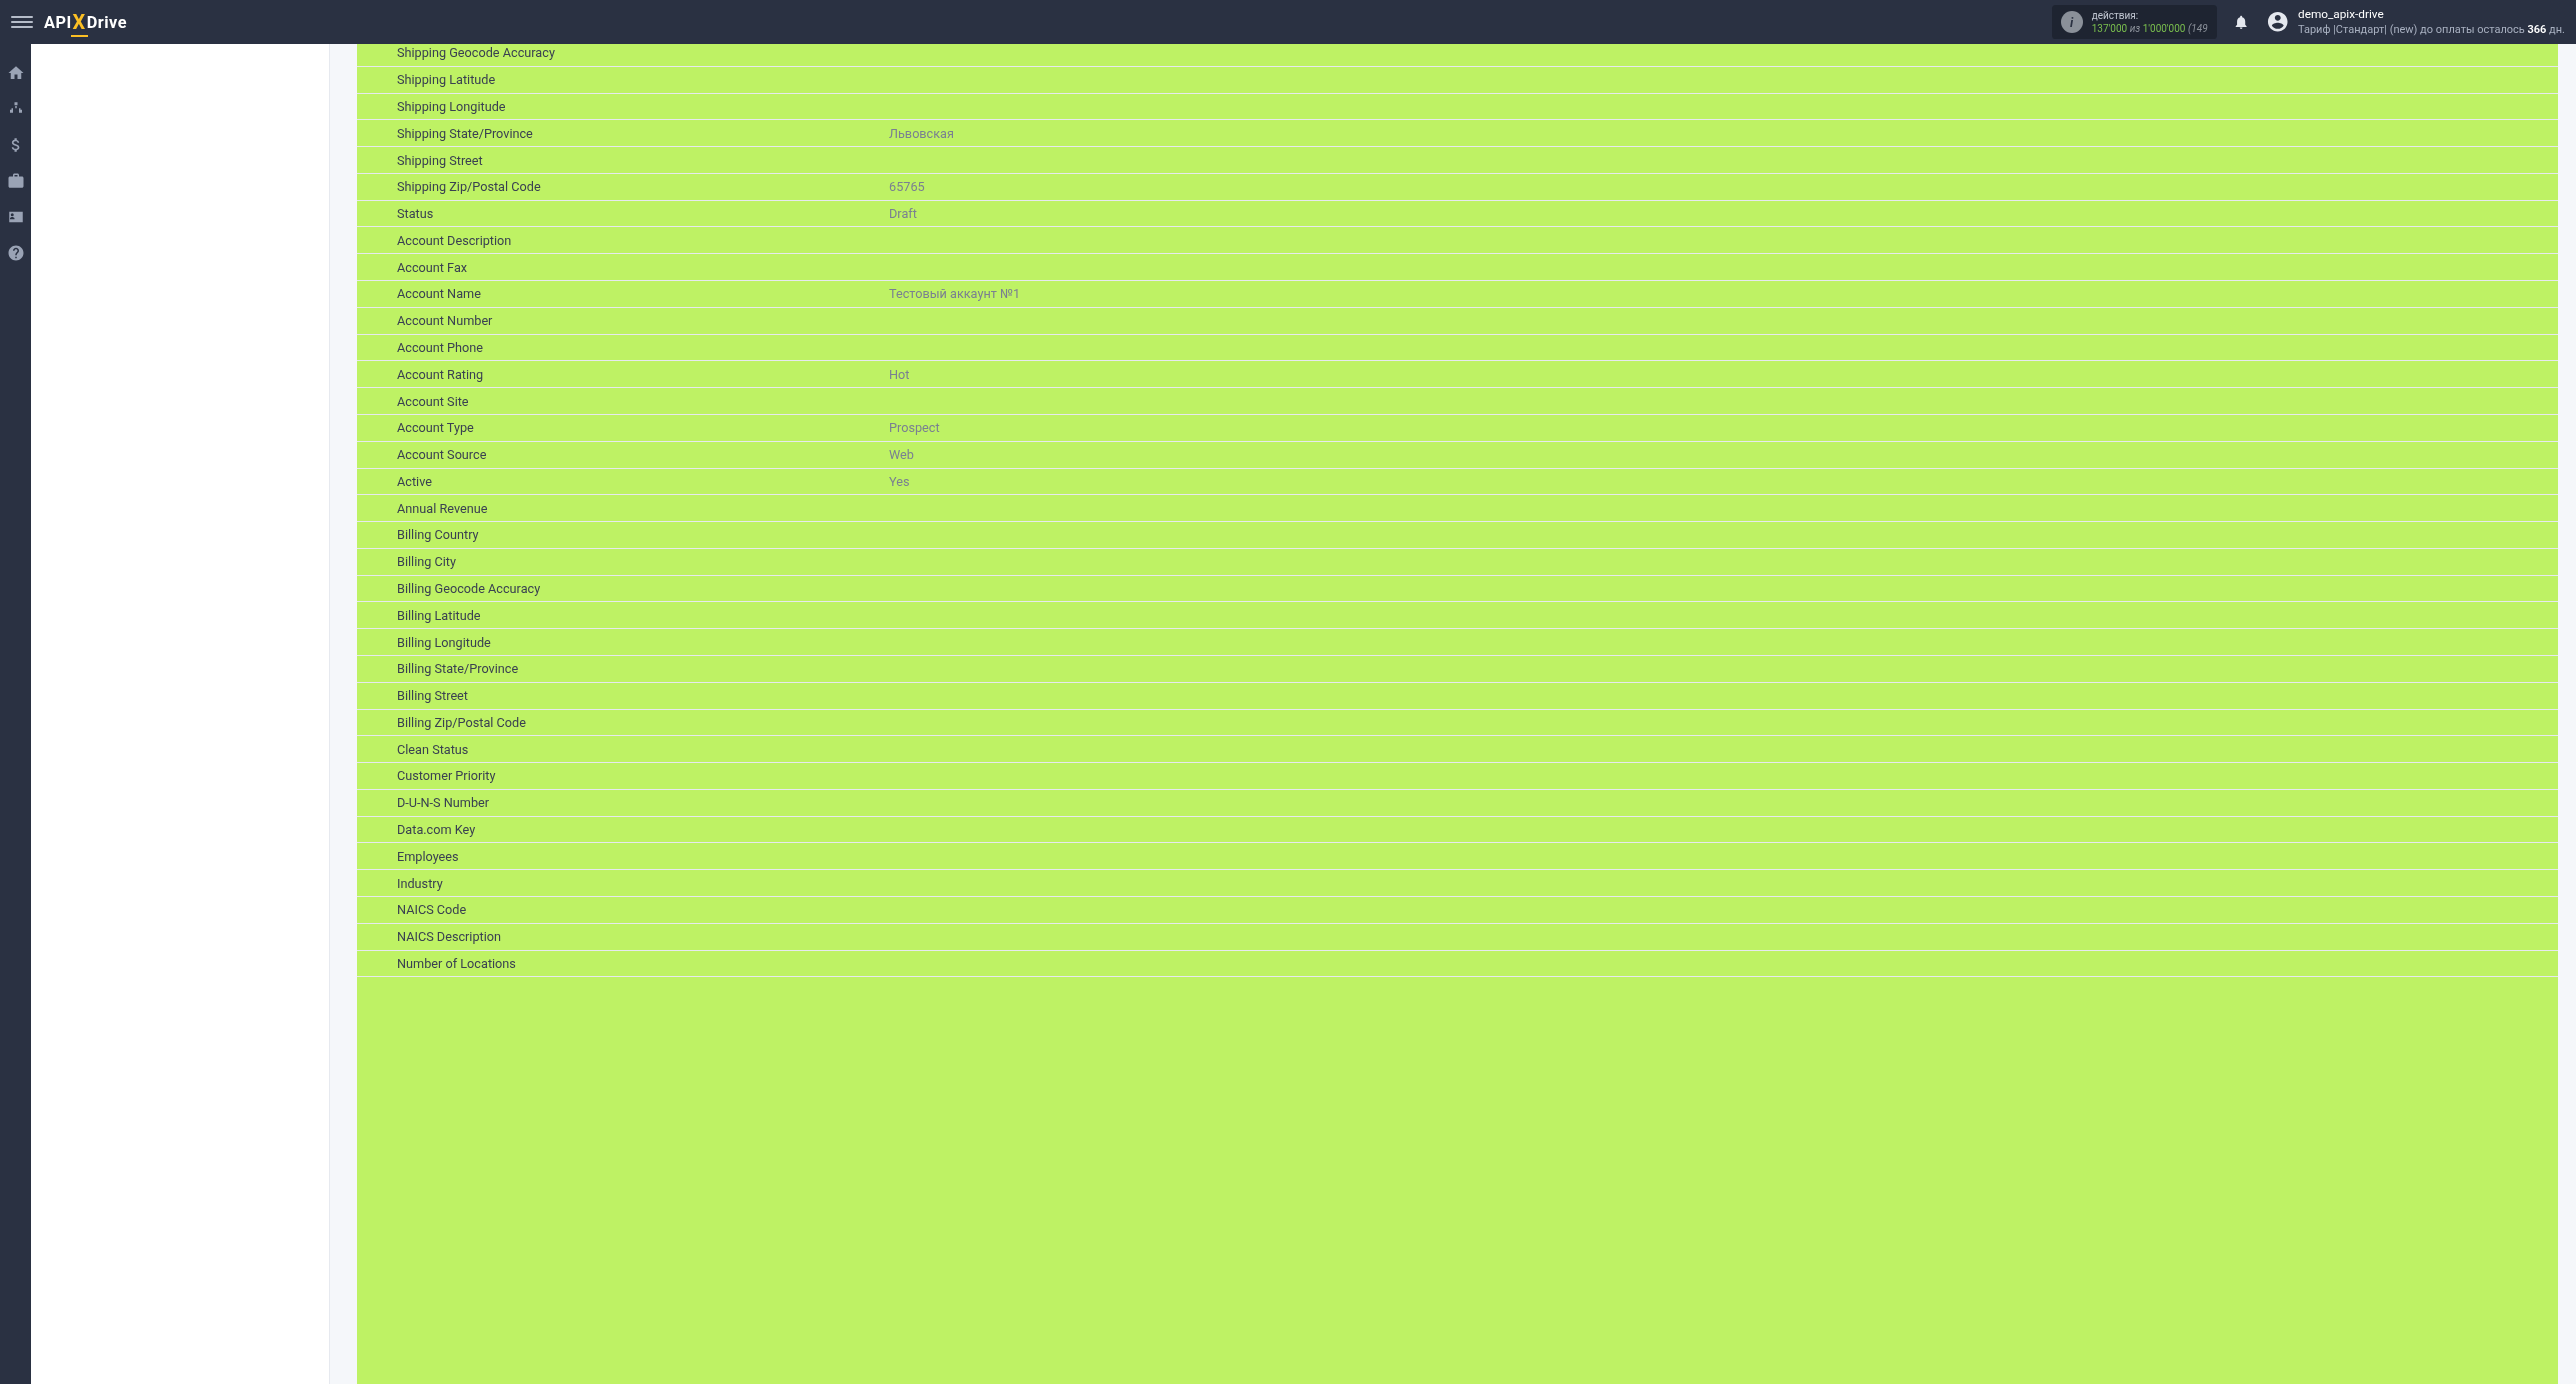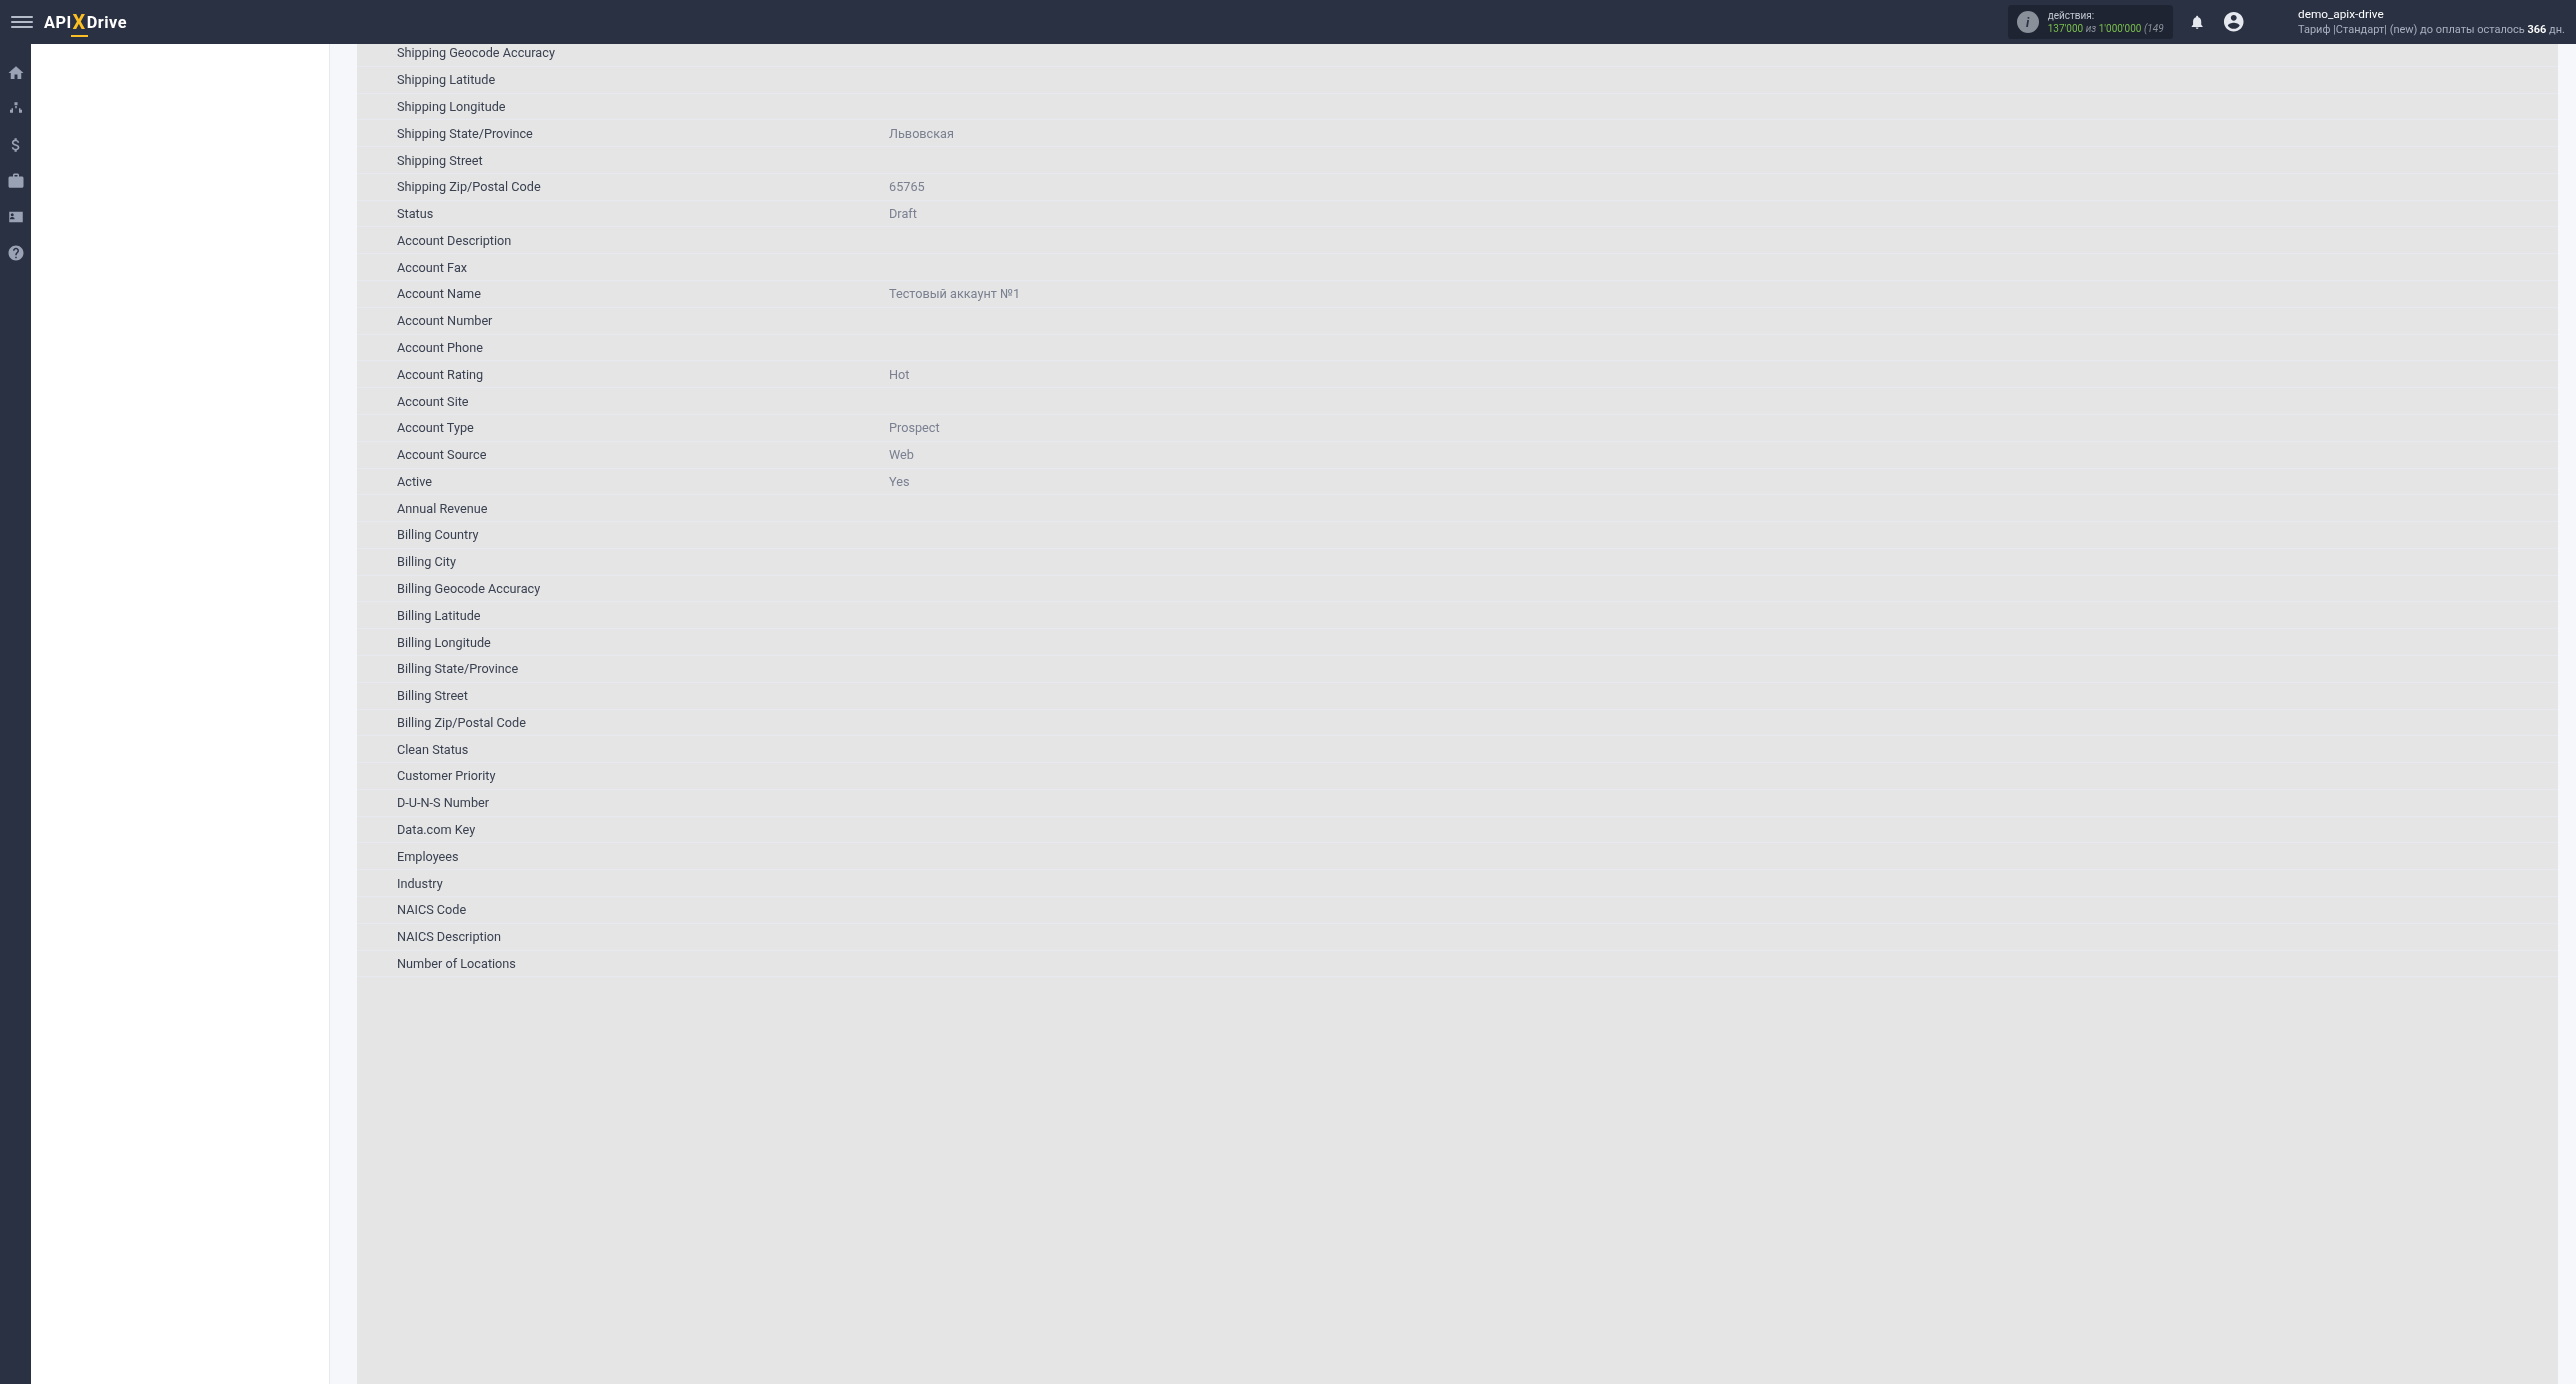--- a/index.html
+++ b/index.html
@@ -16,31 +16,31 @@
 .header-right { margin-left: auto; display: flex; align-items: center; gap: 16.3px; }
 .actions-box { background: #1e2431; border-radius: 3.6px; padding: 3.6px 9px; display: flex; align-items: center; gap: 9px; }
 .info-circle { width: 22px; height: 22px; border-radius: 50%; background: #8a9099; display: flex; align-items: center; justify-content: center; color: #2a3142; font-weight: 700; font-size: 12.7px; font-style: italic; }
 .actions-text { font-size: 10px; line-height: 1.3; }
 .actions-label { color: #c0c6d1; }
 .actions-numbers { color: #7abf4e; }
 .actions-numbers .sep { color: #8a9099; font-style: italic; }
 .actions-numbers .extra { color: #8a9099; font-style: italic; }
 .bell-icon, .user-icon { fill: #e5e8ef; }
 .user-block { display: flex; align-items: center; gap: 9px; }
-.user-text { font-size: 11.8px; line-height: 1.3; margin-left: 44px; }
+.user-text { font-size: 11.8px; line-height: 1.3; }
 .user-name { color: #fff; }
 .user-sub { color: #a8b0c0; font-size: 11px; }
 .user-sub .days { color: #fff; font-weight: 600; }
 
 .sidebar { position: fixed; top: 40px; left: 0; bottom: 0; width: 31px; background: #2a3142; display: flex; flex-direction: column; align-items: center; padding-top: 23.5px; gap: 18px; z-index: 50; }
 .sidebar-item { width: 18px; height: 18px; fill: #9aa3b5; cursor: pointer; }
 
 .content-wrap { margin-left: 31px; margin-top: 40px; padding: 0 18px 0 25px; }
 .left-spacer { position: fixed; top: 40px; left: 31px; width: 299px; bottom: 0; background: #fff; border-right: 0.9px solid #e6e9ef; }
-.main-panel { margin-left: 301px; background: #e5e5e5; min-height: calc(100vh - 40px); padding: 0; }
+.main-panel { margin-left: 301px; background: #bef264; min-height: calc(100vh - 40px); padding: 0; }
 .field-table { width: 100%; border-collapse: collapse; }
 .field-row { border-bottom: 0.9px solid #e6e9ef; }
 .field-label { padding: 5.4px 0 5.4px 40px; color: #3a4151; font-size: 12.7px; width: 521px; text-align: left; font-weight: 400; }
 .field-value { padding: 5.4px 11px; color: #7a8091; font-size: 12.7px; text-align: left; }
 </style>
 </head>
 <body>
 
 <div class="header">
   <div class="hamburger">

